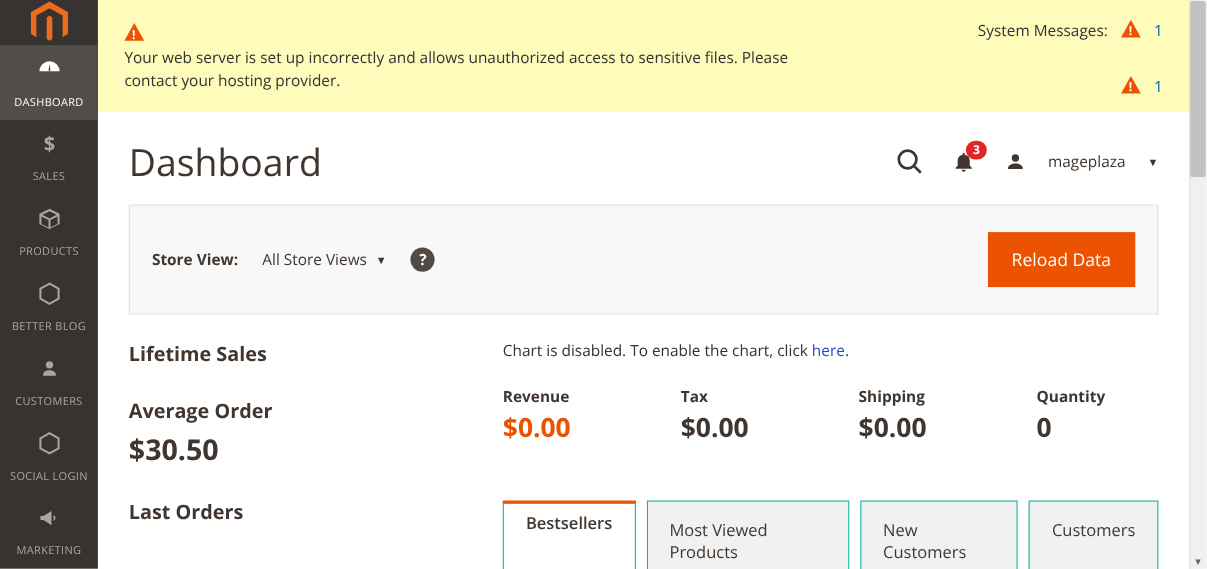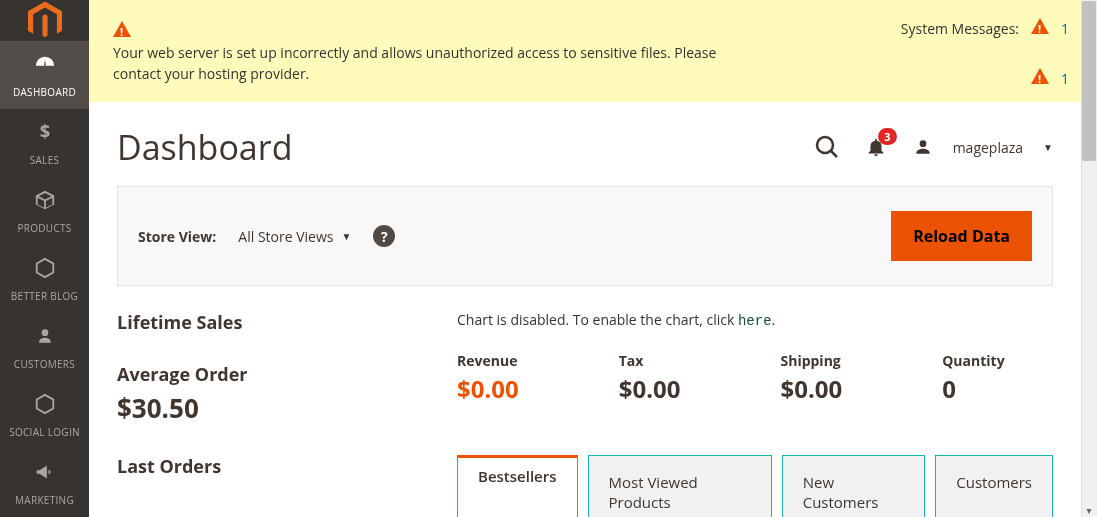--- a/index.html
+++ b/index.html
@@ -15,49 +15,49 @@
 .main { flex: 1; overflow-y: auto; position: relative; }
 .scrollbar-track { position: absolute; right: 0; top: 0; width: 16px; height: 517px; background: #f0f0f0; border-left: 1px solid #ddd; }
 .scrollbar-thumb { position: absolute; right: 1px; top: 1px; width: 14px; height: 160px; background: #c1c1c1; border-radius: 2px; }
 .scroll-arrow { position: absolute; width: 14px; height: 14px; display: flex; align-items: center; justify-content: center; color: #666; font-size: 10px; }
 .scroll-arrow.up { top: 0; right: 1px; }
 .scroll-arrow.down { bottom: 0; right: 1px; }
 .content { margin-right: 16px; }
 .sys-msg { background: #fffbbb; padding: 18px 24px; display: flex; align-items: flex-start; position: relative; flex-direction: column; }
 .sys-msg .warn-icon { margin-right: 18px; margin-top: 2px; }
 .sys-msg .msg-text { flex: 1; color: #333; font-size: 14px; line-height: 1.5; max-width: 620px; }
-.sys-msg .right { position: absolute; right: 12px; top: 18px; display: flex; flex-direction: column; gap: 30px; }
+.sys-msg .right { position: absolute; right: 24px; top: 18px; display: flex; flex-direction: column; gap: 30px; }
 .sys-msg .right-row { display: flex; align-items: center; gap: 12px; color: #333; font-size: 14px; }
 .sys-msg .right-row a { color: #006bb4; text-decoration: none; }
 .warn-triangle { width: 0; height: 0; border-left: 9px solid transparent; border-right: 9px solid transparent; border-bottom: 16px solid #eb5202; position: relative; display: inline-block; }
 .warn-triangle::after { content: "!"; position: absolute; left: -2px; top: 3px; color: #fff; font-size: 11px; font-weight: bold; }
 .header-row { display: flex; align-items: center; justify-content: space-between; padding: 22px 28px 16px 28px; }
 .page-title { font-size: 34px; font-weight: 400; color: #41362f; }
 .header-actions { display: flex; align-items: center; gap: 26px; }
 .search-icon-wrap, .bell-wrap, .user-wrap { cursor: pointer; display: flex; align-items: center; }
 .bell-wrap { position: relative; }
 .badge { position: absolute; top: -8px; right: -10px; background: #e22626; color: #fff; font-size: 11px; font-weight: bold; border-radius: 10px; padding: 1px 6px; }
 .user-wrap { gap: 20px; color: #41362f; font-size: 14px; }
 .user-caret { font-size: 10px; }
 .store-bar { background: #f8f8f8; border: 1px solid #e3e3e3; margin: 0 28px; padding: 24px 20px; display: flex; align-items: center; justify-content: space-between; }
 .store-left { display: flex; align-items: center; gap: 22px; }
 .store-label { font-weight: 700; font-size: 14px; color: #41362f; }
 .store-select { font-size: 14px; color: #41362f; display: flex; align-items: center; gap: 8px; cursor: pointer; }
 .store-caret { font-size: 10px; }
 .help-icon { width: 22px; height: 22px; background: #514943; color: #fff; border-radius: 50%; display: flex; align-items: center; justify-content: center; font-weight: bold; font-size: 14px; cursor: pointer; }
-.reload-btn { background: #eb5202; color: #000000; border: none; padding: 14px 22px; font-size: 16px; font-weight: 700; cursor: pointer; }
+.reload-btn { background: #eb5202; color: #ffffff; border: none; padding: 14px 22px; font-size: 16px; font-weight: 400; cursor: pointer; }
 .dashboard-body { display: flex; padding: 24px 28px 0 28px; gap: 50px; }
 .dash-left { width: 290px; }
 .stat-block { margin-bottom: 28px; }
 .stat-title { font-size: 18px; font-weight: 700; color: #41362f; margin-bottom: 4px; }
 .stat-value { font-size: 26px; font-weight: 700; color: #eb5202; }
 .stat-value.dark { color: #41362f; }
 .dash-right { flex: 1; }
 .chart-msg { font-size: 14px; color: #333; margin-bottom: 22px; }
-.chart-msg a { color: #14532d; text-decoration: none; font-family: Liberation Mono, monospace; }
+.chart-msg a { color: #1d4ed8; text-decoration: none; }
 .metrics-row { display: flex; gap: 100px; margin-bottom: 50px; }
 .metric { }
 .metric-label { font-size: 14px; font-weight: 700; color: #41362f; margin-bottom: 2px; }
 .metric-value { font-size: 24px; font-weight: 700; color: #41362f; }
 .metric-value.orange { color: #eb5202; }
 .tabs { display: flex; gap: 10px; }
 .tab { padding: 16px 20px; border: 1px solid #14b8a6; background: #f1f1f1; font-size: 15px; color: #41362f; cursor: pointer; }
 .tab.active { background: #fff; border-top: 3px solid #eb5202; border-bottom: 1px solid #fff; font-weight: 600; padding-top: 8px; }
 </style>
 </head>

